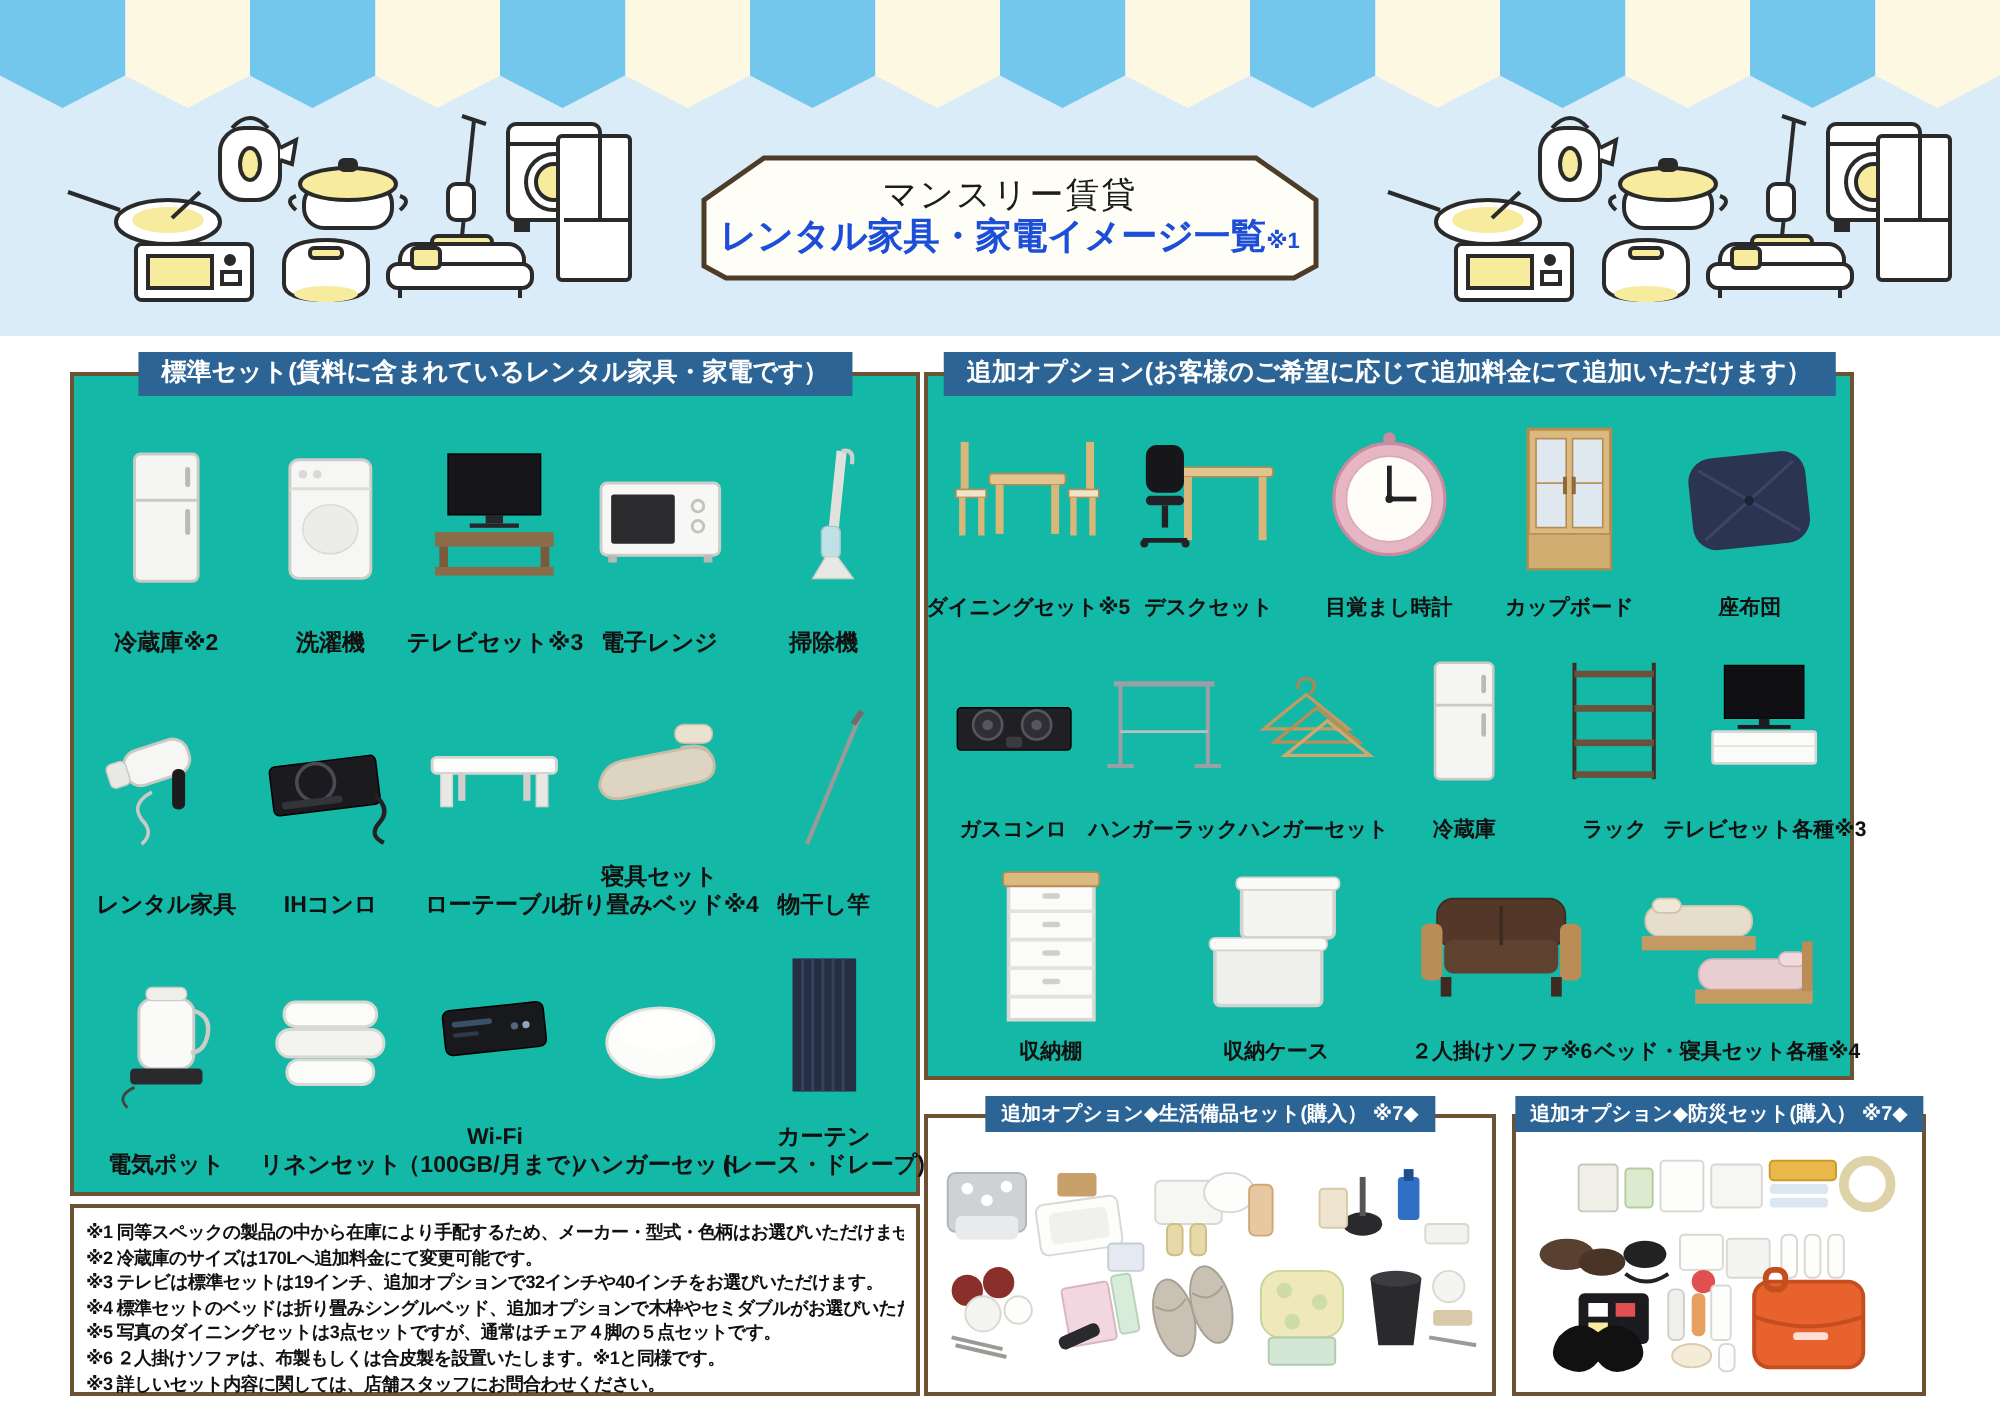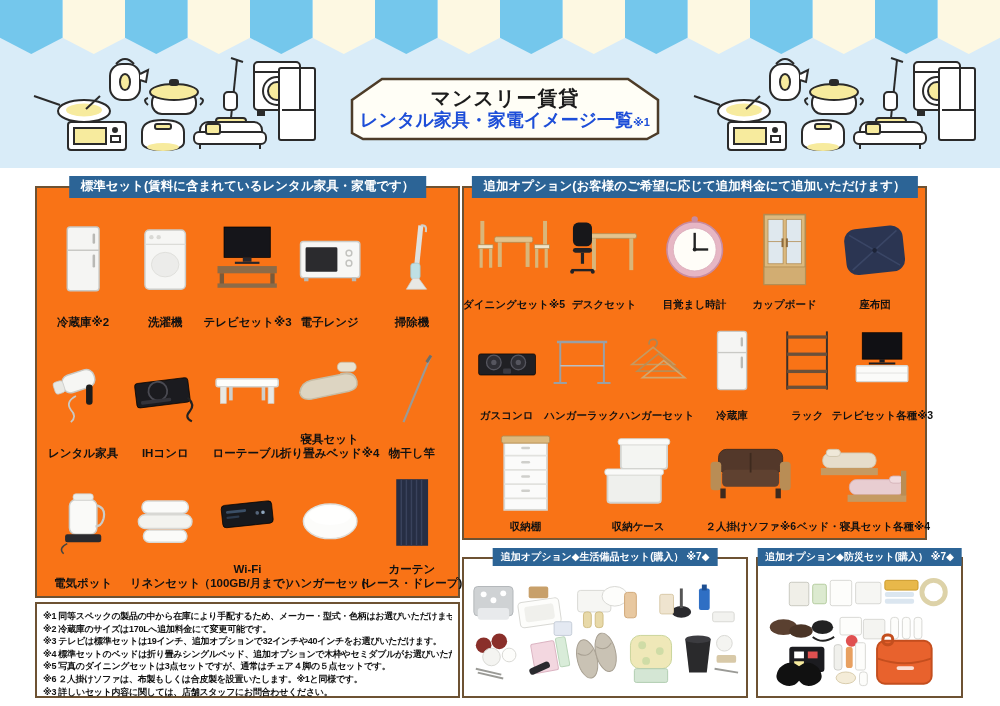--- a/index.html
+++ b/index.html
@@ -11,25 +11,25 @@
   .stripe{flex:1;clip-path:polygon(0 0,100% 0,100% 70%,50% 100%,0 70%);}
   .stripe.blue{background:#74c7ec;}
   .stripe.cream{background:#fdf8e2;}
   .cluster{position:absolute;top:48px;width:292px;height:114px;}
   .cluster.left{left:24px;}
   .cluster.right{left:684px;}
   .cluster svg{width:100%;height:100%;}
   .plaque{position:absolute;left:346px;top:76px;width:318px;height:66px;}
   .plaque>svg{position:absolute;inset:0;width:100%;height:100%;}
   .plaque-text{position:absolute;inset:0;display:flex;flex-direction:column;align-items:center;justify-content:center;}
-  .plaque-line1{font-size:20px;font-weight:bold;color:#1c1c1c;letter-spacing:1px;line-height:1.2;}
+  .plaque-line1{font-size:17px;font-weight:normal;color:#1c1c1c;letter-spacing:1px;line-height:1.2;}
   .plaque-line2{font-size:18px;font-weight:bold;color:#1d4ed8;line-height:1.2;}
   .plaque-note{font-size:11px;font-weight:bold;}
   
-  .panel{position:absolute;background:#f97316;border:2px solid #6d5233;box-sizing:border-box;}
+  .panel{position:absolute;background:#14b8a6;border:2px solid #6d5233;box-sizing:border-box;}
   .panel.standard{left:35px;top:186px;width:425px;height:412px;}
   .panel.optional{left:462px;top:186px;width:465px;height:354px;}
   .panel-header{position:absolute;top:-12px;left:50%;transform:translateX(-50%);
       background:#2c6496;color:#fff;font-weight:bold;white-space:nowrap;
       padding:3px 12px;font-size:12.5px;line-height:1.25;}
   .grid{display:flex;flex-direction:column;height:100%;padding:13px 5px 3px;box-sizing:border-box;}
   .grid-row{display:flex;flex:1;min-height:0;}
   .cell{flex:1;display:flex;flex-direction:column;align-items:center;min-width:0;}
   .photo{width:100%;flex:1;min-height:0;display:flex;align-items:center;justify-content:center;}
   .photo svg{width:88%;height:92%;}

